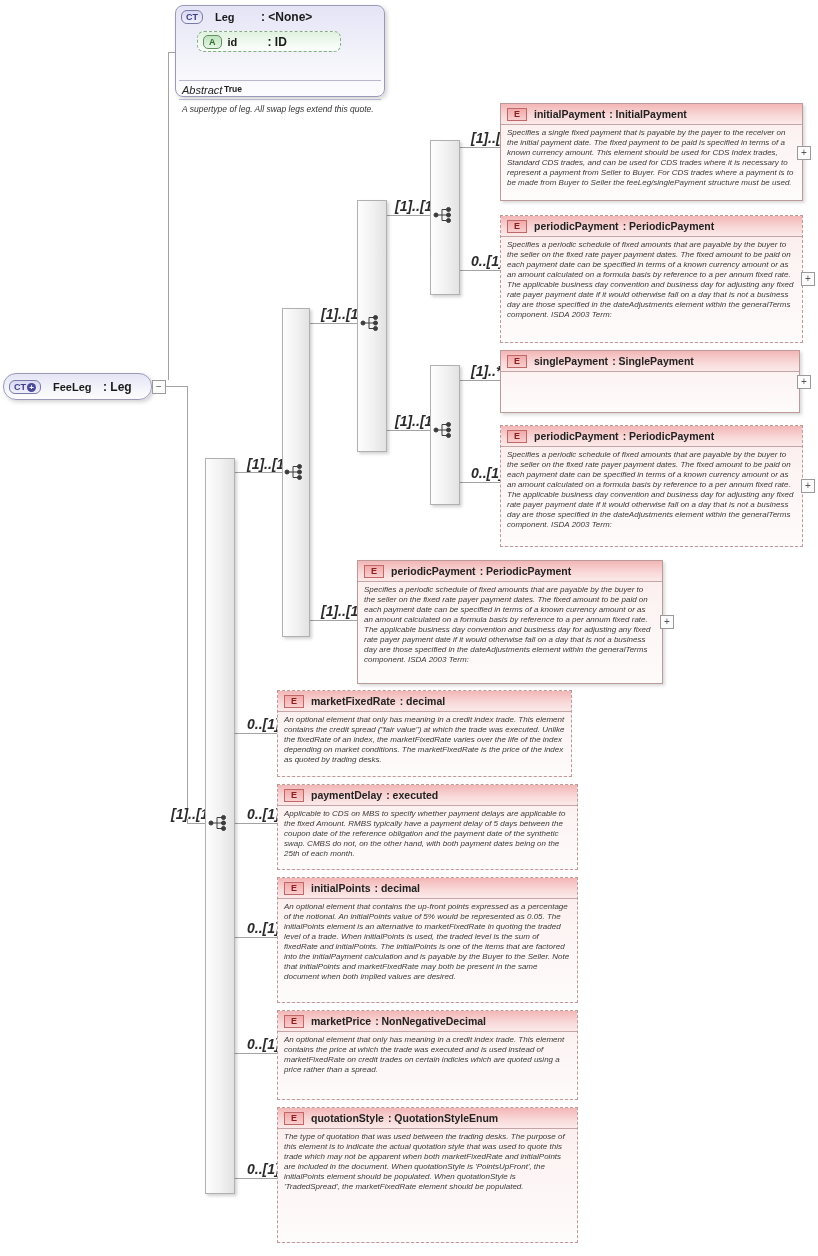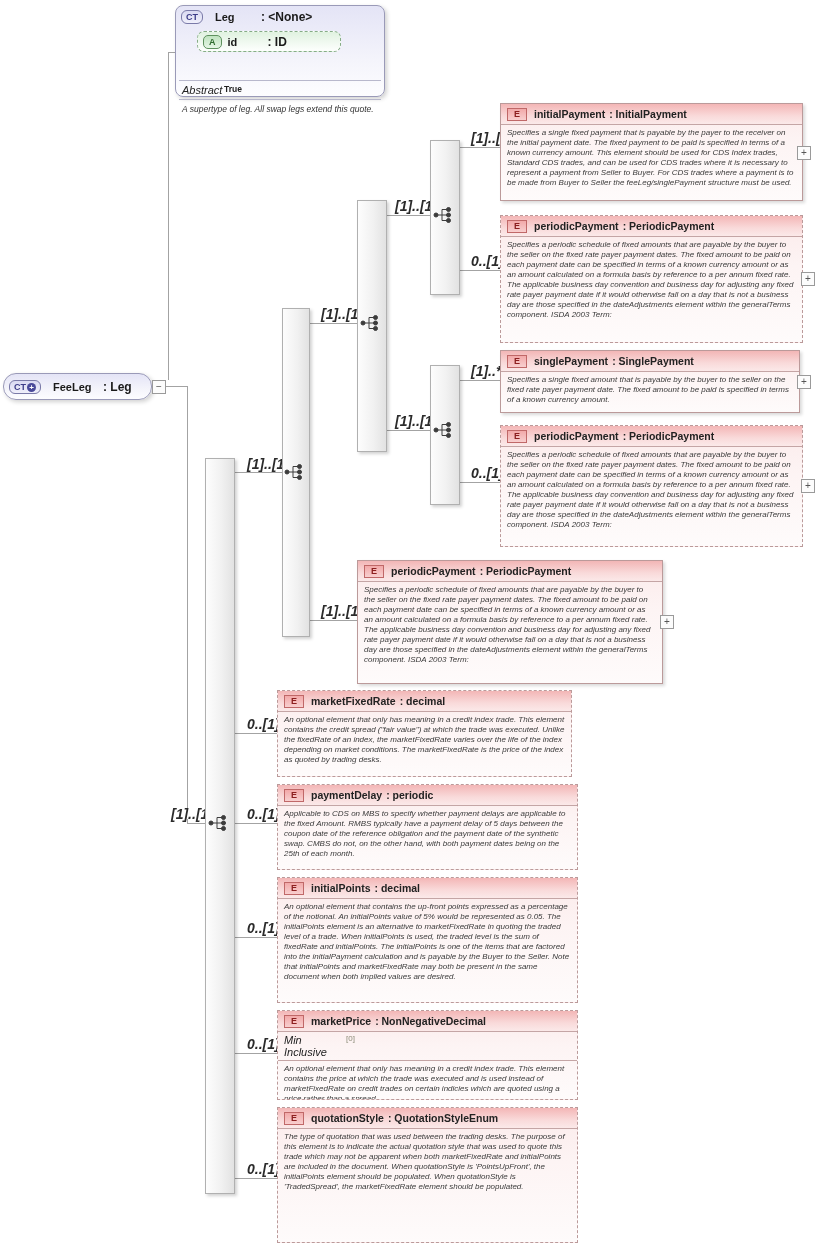--- a/index.html
+++ b/index.html
@@ -205,21 +205,20 @@
     <div class="edesc">Specifies a periodic schedule of fixed amounts that are payable by the buyer to the seller on the fixed rate payer payment dates. The fixed amount to be paid on each payment date can be specified in terms of a known currency amount or as an amount calculated on a formula basis by reference to a per annum fixed rate. The applicable business day convention and business day for adjusting any fixed rate payer payment date if it would otherwise fall on a day that is not a business day are those specified in the dateAdjustments element within the generalTerms component. ISDA 2003 Term:</div>
   </div>
   <div class="sq" style="left:801px;top:272px;">+</div>
 
   <div class="ebox" style="left:500px;top:350px;width:300px;height:63px;">
     <div class="ehead">
         <span class="ebadge">E</span>
         <span class="ename">singlePayment</span>
         <span class="etype">: SinglePayment</span>
       </div>
-    <div class="edesc">Specifies a single fixed amount that is payable by the buyer to the seller on the fixed rate payer payment date. The fixed amount to be paid is specified in terms of a known currency amount.</div>
   </div>
   <div class="sq" style="left:797px;top:375px;">+</div>
 
   <div class="ebox dashed" style="left:500px;top:425px;width:303px;height:122px;">
     <div class="ehead">
         <span class="ebadge">E</span>
         <span class="ename">periodicPayment</span>
         <span class="etype">: PeriodicPayment</span>
       </div>
     <div class="edesc">Specifies a periodic schedule of fixed amounts that are payable by the buyer to the seller on the fixed rate payer payment dates. The fixed amount to be paid on each payment date can be specified in terms of a known currency amount or as an amount calculated on a formula basis by reference to a per annum fixed rate. The applicable business day convention and business day for adjusting any fixed rate payer payment date if it would otherwise fall on a day that is not a business day are those specified in the dateAdjustments element within the generalTerms component. ISDA 2003 Term:</div>
@@ -242,44 +241,40 @@
         <span class="ename">marketFixedRate</span>
         <span class="etype">: decimal</span>
       </div>
     <div class="edesc">An optional element that only has meaning in a credit index trade. This element contains the credit spread ("fair value") at which the trade was executed. Unlike the fixedRate of an index, the marketFixedRate varies over the life of the index depending on market conditions. The marketFixedRate is the price of the index as quoted by trading desks.</div>
   </div>
 
   <div class="ebox dashed" style="left:277px;top:784px;width:301px;height:86px;">
     <div class="ehead">
         <span class="ebadge">E</span>
         <span class="ename">paymentDelay</span>
-        <span class="etype">: periodic</span>
+        <span class="etype">: executed</span>
       </div>
     <div class="edesc">Applicable to CDS on MBS to specify whether payment delays are applicable to the fixed Amount. RMBS typically have a payment delay of 5 days between the coupon date of the reference obligation and the payment date of the synthetic swap. CMBS do not, on the other hand, with both payment dates being on the 25th of each month.</div>
   </div>
 
   <div class="ebox dashed" style="left:277px;top:877px;width:301px;height:126px;">
     <div class="ehead">
         <span class="ebadge">E</span>
         <span class="ename">initialPoints</span>
         <span class="etype">: decimal</span>
       </div>
     <div class="edesc">An optional element that contains the up-front points expressed as a percentage of the notional. An initialPoints value of 5% would be represented as 0.05. The initialPoints element is an alternative to marketFixedRate in quoting the traded level of a trade. When initialPoints is used, the traded level is the sum of fixedRate and initialPoints. The initialPoints is one of the items that are factored into the initialPayment calculation and is payable by the Buyer to the Seller. Note that initialPoints and marketFixedRate may both be present in the same document when both implied values are desired.</div>
   </div>
 
   <div class="ebox dashed" style="left:277px;top:1010px;width:301px;height:90px;">
     <div class="ehead">
         <span class="ebadge">E</span>
         <span class="ename">marketPrice</span>
         <span class="etype">: NonNegativeDecimal</span>
       </div>
-    <div class="efacet">
-        <span class="facetlabel">Min Inclusive</span>
-        <span class="graylist">[0]</span>
-      </div>
     <div class="edesc">An optional element that only has meaning in a credit index trade. This element contains the price at which the trade was executed and is used instead of marketFixedRate on credit trades on certain indicies which are quoted using a price rather than a spread.</div>
   </div>
 
   <div class="ebox dashed" style="left:277px;top:1107px;width:301px;height:136px;">
     <div class="ehead">
         <span class="ebadge">E</span>
         <span class="ename">quotationStyle</span>
         <span class="etype">: QuotationStyleEnum</span>
       </div>
     <div class="edesc">The type of quotation that was used between the trading desks. The purpose of this element is to indicate the actual quotation style that was used to quote this trade which may not be apparent when both marketFixedRate and initialPoints are included in the document. When quotationStyle is 'PointsUpFront', the initialPoints element should be populated. When quotationStyle is 'TradedSpread', the marketFixedRate element should be populated.</div>

